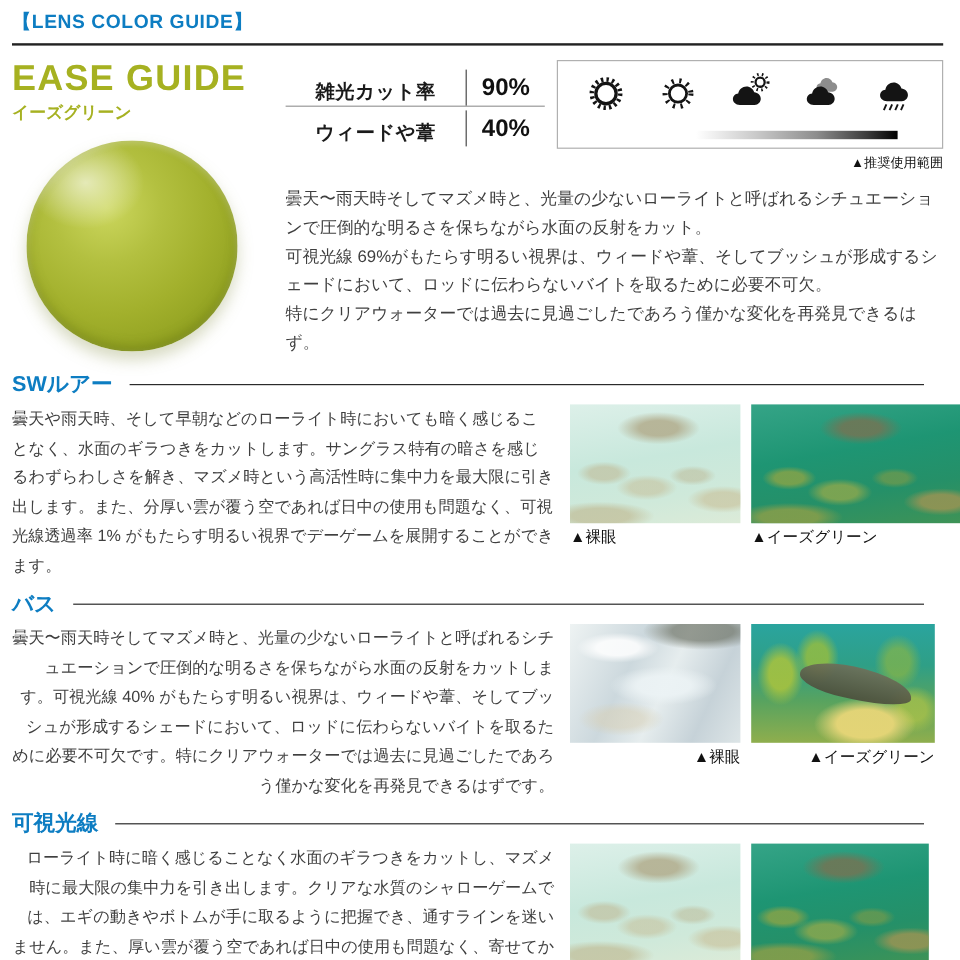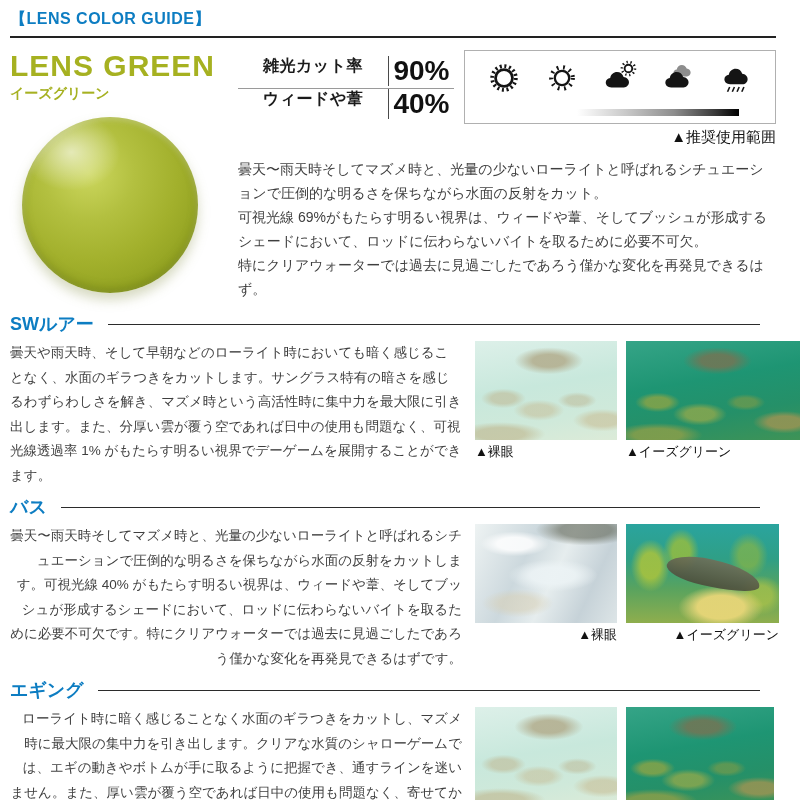--- a/index.html
+++ b/index.html
@@ -1,18 +1,18 @@
 <!DOCTYPE html>
 <html><head>
 <meta charset="utf-8">
 <style>
   * { margin:0; padding:0; box-sizing:border-box; }
   html,body { width:800px; height:800px; background:#ffffff; overflow:hidden; }
   body { font-family:"Liberation Sans","DejaVu Sans",sans-serif; color:#3f3f3f; }
-  .page { padding:8px 24px 0 10px; width:800px; height:601px; }
+  .page { padding:8px 14px 0 10px; width:800px; height:601px; }
 
   
   .page-header h1 { font-size:16px; font-weight:bold; color:#0d7dc2; letter-spacing:.5px; line-height:22px; }
   .header-rule { border-top:2px solid #222; margin-top:6px; }
 
   
   .top-area { display:flex; margin-top:12px; }
   .col-left { width:218px; flex:none; }
   .lens-name-en { font-size:30px; font-weight:bold; color:#a6b121; letter-spacing:1px; line-height:32px; }
   .lens-name-ja { font-size:14px; font-weight:bold; color:#a6b121; margin-top:3px; }
@@ -20,31 +20,31 @@
     width:176px; height:176px; border-radius:50%; margin:14px 0 0 12px;
     background:
       radial-gradient(ellipse 70px 55px at 28% 20%, rgba(255,255,255,.6) 0%, rgba(255,255,255,0) 70%),
       radial-gradient(circle at 38% 32%, #ccd75e 0%, #b3c040 28%, #a2b02c 55%, #93a322 75%, #7f9115 92%, #6d7e0c 100%);
     box-shadow: 0 7px 12px rgba(140,150,80,.35), inset 0 -4px 10px rgba(80,95,10,.35), inset 0 2px 6px rgba(255,255,255,.35);
   }
   .col-right { flex:1; padding-left:10px; }
   .row1 { display:flex; align-items:flex-start; }
 
   .spec-table { width:216px; flex:none; margin-top:6px; }
-  .spec-row { display:flex; align-items:flex-start; height:33px; }
+  .spec-row { display:flex; align-items:flex-end; height:33px; }
   .spec-row-first { border-bottom:1px solid #9a9a9a; }
   .spec-label { flex:1; text-align:center; font-size:16px; font-weight:bold; color:#1a1a1a; letter-spacing:.5px; }
-  .spec-value { width:66px; flex:none; text-align:center; font-size:28px; font-weight:bold; color:#111; border-left:1px solid #4a4a4a; line-height:30px; }
+  .spec-value { width:66px; flex:none; text-align:center; font-size:20px; font-weight:bold; color:#111; border-left:1px solid #4a4a4a; line-height:30px; }
 
   .weather-wrap { flex:1; margin-left:10px; }
   .weather-box { position:relative; border:1px solid #b0b0b0; height:74px; display:flex; justify-content:space-around; align-items:flex-start; padding:8px 10px 0 10px; background:#fff; }
   .wicon { width:38px; height:38px; display:block; }
   .tint-bar { position:absolute; left:36%; right:11.5%; bottom:7px; height:7px;
     background:linear-gradient(to right,#ffffff 0%,#c9c9c9 30%,#8d8d8d 60%,#3a3a3a 85%,#000 100%); }
-  .range-note { text-align:right; font-size:15px; color:#111; margin-top:4px; }
+  .range-note { text-align:right; font-size:11px; color:#111; margin-top:4px; }
 
   .description { margin-top:10px; font-size:14px; line-height:24px; color:#3f3f3f; max-width:560px; }
 
   
   .section { margin-top:12px; }
   .section + .section { margin-top:8px;text-align:right; }
   .section-head { display:flex; align-items:center; height:22px; }
   .section-title { font-size:18px; font-weight:bold; color:#0d7dc2; flex:none; line-height:22px; }
   .section-rule { flex:1; border-top:1.5px solid #2b2b2b; margin-left:14px; margin-right:16px; }
   .section-content { display:flex; margin-top:6px; align-items:flex-start; }
@@ -99,21 +99,21 @@
 
 <div class="page">
 
   <div class="page-header">
     <h1>【LENS COLOR GUIDE】</h1>
     <div class="header-rule"></div>
   </div>
 
   <div class="top-area">
     <div class="col-left">
-      <div class="lens-name-en">LENS GREEN</div>
+      <div class="lens-name-en">EASE GUIDE</div>
       <div class="lens-name-ja">イーズグリーン</div>
       <div class="lens-circle"></div>
     </div>
 
     <div class="col-right">
       <div class="row1">
         <div class="spec-table">
           <div class="spec-row spec-row-first">
             <div class="spec-label">雑光カット率</div>
             <div class="spec-value">90%</div>
@@ -201,21 +201,21 @@
         <figure class="figure">
           <div class="photo" data-photo="green-under"></div>
           <figcaption class="caption">▲イーズグリーン</figcaption>
         </figure>
       </div>
     </div>
   </div>
 
   <div class="section section-eging">
     <div class="section-head">
-      <h2 class="section-title">エギング</h2>
+      <h2 class="section-title">可視光線</h2>
       <div class="section-rule"></div>
     </div>
     <div class="section-content">
       <p class="section-text">ローライト時に暗く感じることなく水面のギラつきをカットし、マズメ時に最大限の集中力を引き出します。クリアな水質のシャローゲームでは、エギの動きやボトムが手に取るように把握でき、通すラインを迷いません。また、厚い雲が覆う空であれば日中の使用も問題なく、寄せてからサイトで抱かすシーンではアングラーが求める視界を見事に表現します。</p>
       <div class="figures">
         <figure class="figure">
           <div class="photo" data-photo="naked-sea"></div>
 
         </figure>
         <figure class="figure">

